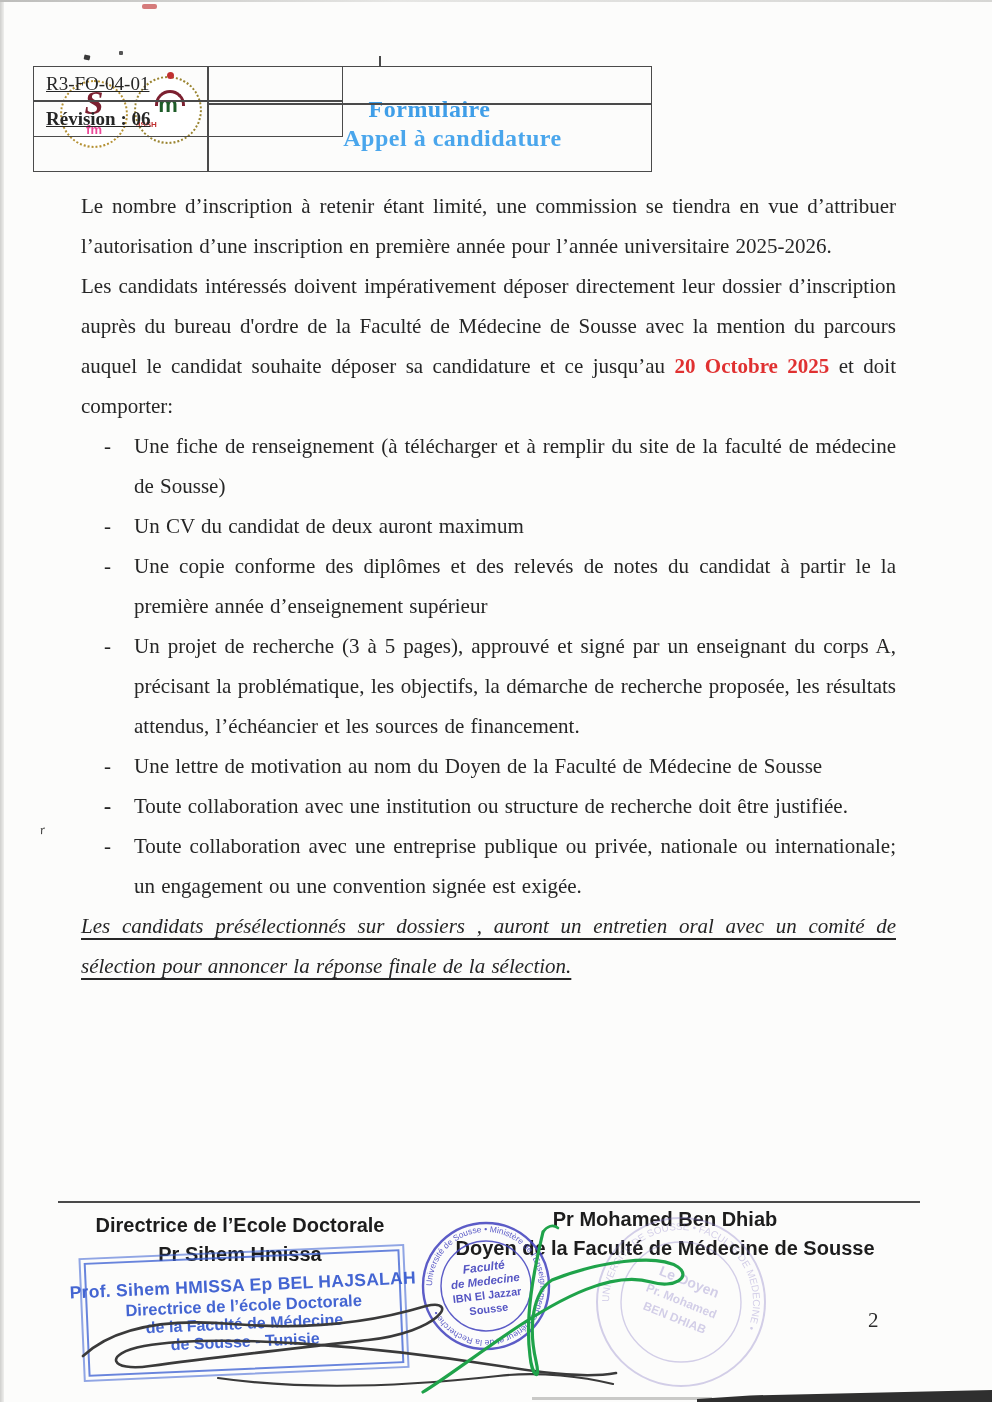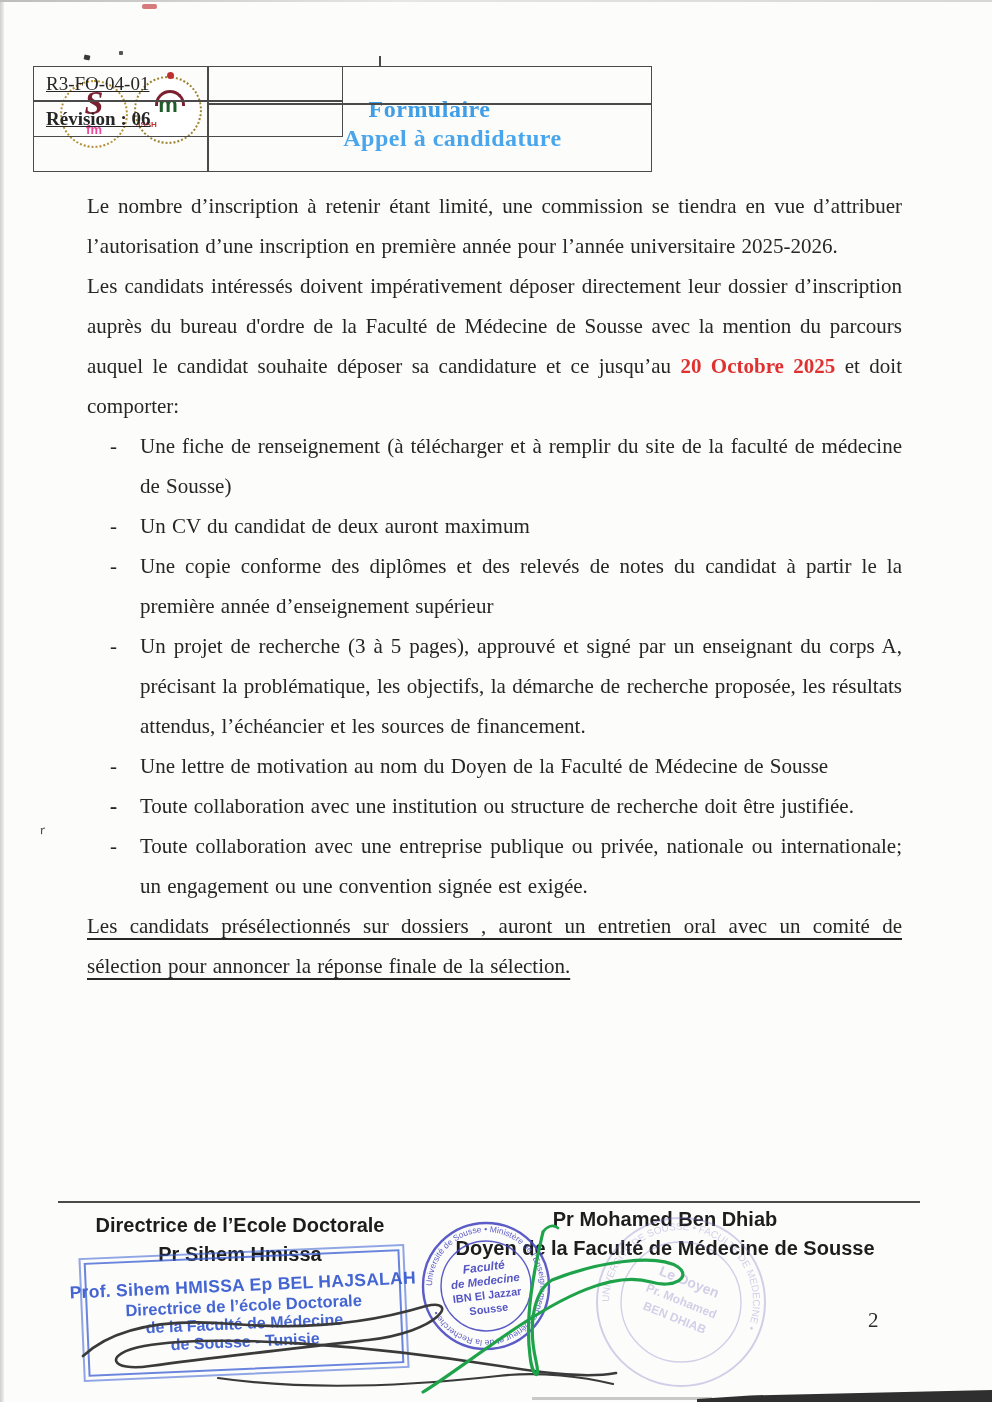--- a/index.html
+++ b/index.html
@@ -40,27 +40,27 @@
   .logo1{left:26px;top:13px;width:68px;height:68px;border:2px dotted #b49032;}
   .logo1 .s{position:absolute;left:0;top:2px;width:100%;text-align:center;font:italic bold 34px "Liberation Serif",serif;color:#7c2030;}
   .logo1 .fm{position:absolute;left:0;top:40px;width:100%;text-align:center;font:bold 13px "Liberation Sans",sans-serif;color:#ec4899;}
   .logo2{left:100px;top:9px;width:68px;height:68px;border:2px dotted #9a8430;}
   .logo2 .arch{position:absolute;left:19px;top:12px;width:30px;height:16px;border:3.5px solid #7c2030;border-bottom:none;border-radius:16px 16px 0 0;box-sizing:border-box;}
   .logo2 .m{position:absolute;left:0;top:16px;width:100%;text-align:center;font:bold 22px "Liberation Sans",sans-serif;color:#1e5c28;line-height:22px;}
   .logo2 .jssh{position:absolute;left:0;top:42px;width:100%;text-align:left;font:bold 8px "Liberation Sans",sans-serif;color:#c03030;}
   .logo2 .dot{position:absolute;left:31px;top:-6px;width:7px;height:7px;background:#c03030;border-radius:50%;}
 
   
-  .content{position:absolute;left:87px;top:186px;width:815px;font-size:21px;line-height:40px;text-align:justify;word-spacing:1px;}
+  .content{position:absolute;left:81px;top:186px;width:815px;font-size:21px;line-height:40px;text-align:justify;word-spacing:1px;}
   .content p{margin:0;}
   .deadline{color:#e03131;font-weight:bold;}
   ul.docs{list-style:none;margin:0;padding:0;}
   ul.docs li{position:relative;padding-left:53px;margin:0;}
   ul.docs .dash{position:absolute;left:23px;top:0;}
-  .closing{text-decoration:underline;text-decoration-thickness:1.5px;text-underline-offset:5px;}
+  .closing{text-decoration:underline;text-decoration-thickness:1.5px;text-underline-offset:5px;font-style:italic;}
 
   
   .sig-rule{position:absolute;left:58px;top:1201px;width:862px;height:2px;background:#4a4a4a;}
   .sig-block{position:absolute;text-align:center;font-family:"Liberation Sans","DejaVu Sans",sans-serif;font-weight:bold;color:#1d1d1d;}
   .sig-left{left:70px;top:1211px;width:340px;font-size:20px;line-height:29px;}
   .sig-right{left:425px;top:1205px;width:480px;font-size:20px;line-height:29px;}
 
   
   .stamp-rect{
     position:absolute;left:86px;top:1256px;width:316px;height:114px;

